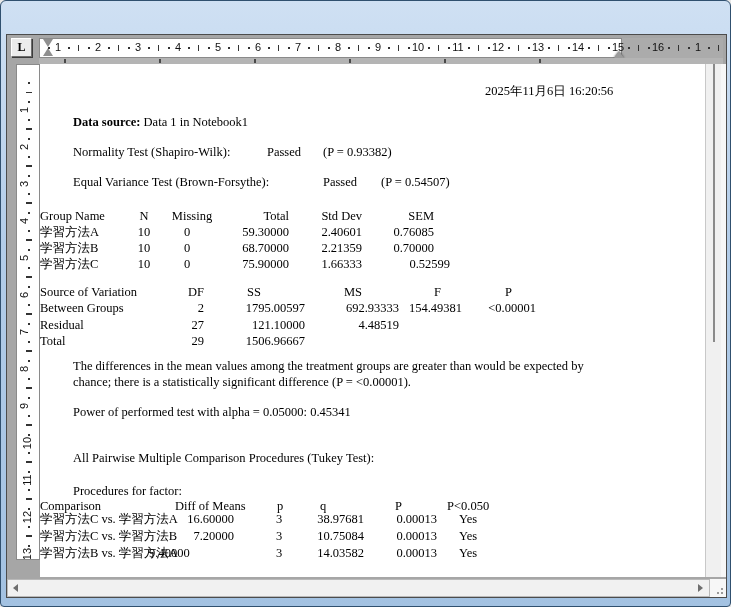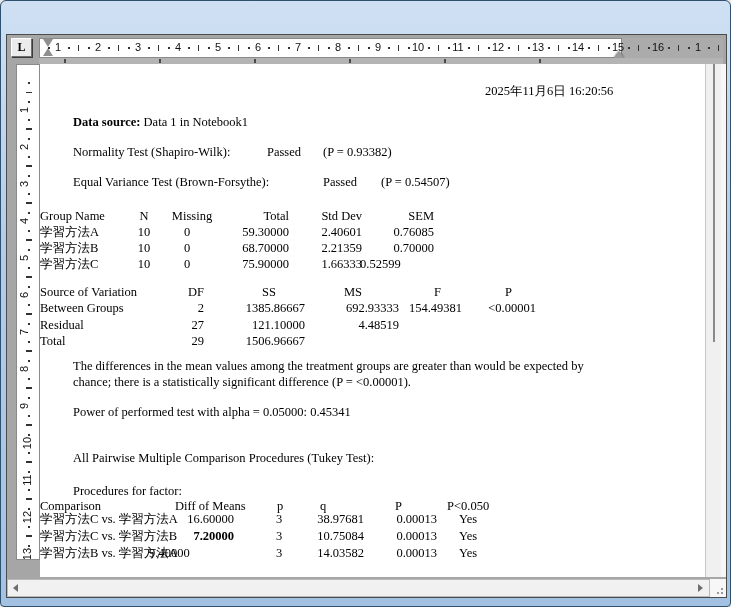--- a/index.html
+++ b/index.html
@@ -352,36 +352,36 @@
             <span class="cell" style="left: 169px; width: 80px; text-align: right;">68.70000</span>
             <span class="cell" style="left: 252px; width: 70px; text-align: right;">2.21359</span>
             <span class="cell" style="left: 324px; width: 70px; text-align: right;">0.70000</span>
           </div>
           <div class="line" style="left: 0px; top: 193px; width: 665px;">
             <span class="cell" style="left: 0px;">学習方法C</span>
             <span class="cell" style="left: 84px; width: 40px; text-align: center;">10</span>
             <span class="cell" style="left: 112px; width: 70px; text-align: center;">0</span>
             <span class="cell" style="left: 169px; width: 80px; text-align: right;">75.90000</span>
             <span class="cell" style="left: 252px; width: 70px; text-align: right;">1.66333</span>
-            <span class="cell" style="left: 320px; width: 70px; ">0.52599</span>
+            <span class="cell" style="left: 340px; width: 70px; text-align: right;">0.52599</span>
           </div>
         </div>
       <div id="anova-table">
           <div class="line" style="left: 0px; top: 221px; width: 665px;">
             <span class="cell b" style="left: 0px;">Source of Variation</span>
             <span class="cell b" style="left: 148px;">DF</span>
-            <span class="cell b" style="left: 222px;">SS</span>
+            <span class="cell b" style="left: 207px;">SS</span>
             <span class="cell b" style="left: 304px;">MS</span>
             <span class="cell b" style="left: 394px;">F</span>
             <span class="cell b" style="left: 465px;">P</span>
           </div>
           <div class="line" style="left: 0px; top: 237px; width: 665px;">
             <span class="cell" style="left: 0px;">Between Groups</span>
             <span class="cell" style="left: 119px; width: 45px; text-align: right;">2</span>
-            <span class="cell" style="left: 170px; width: 95px; text-align: right;">1385.86667</span>
+            <span class="cell" style="left: 170px; width: 95px; text-align: right;">1795.00597</span>
             <span class="cell" style="left: 264px; width: 95px; text-align: right;">692.93333</span>
             <span class="cell" style="left: 327px; width: 95px; text-align: right;">154.49381</span>
             <span class="cell" style="left: 401px; width: 95px; text-align: right;">&lt;0.00001</span>
           </div>
           <div class="line" style="left: 0px; top: 254px; width: 665px;">
             <span class="cell" style="left: 0px;">Residual</span>
             <span class="cell" style="left: 119px; width: 45px; text-align: right;">27</span>
             <span class="cell" style="left: 170px; width: 95px; text-align: right;">121.10000</span>
             <span class="cell" style="left: 264px; width: 95px; text-align: right;">4.48519</span>
           </div>
@@ -413,21 +413,21 @@
           <div class="line" style="left: 0px; top: 448px; width: 665px;">
             <span class="cell" style="left: 0px;">学習方法C vs. 学習方法A</span>
             <span class="cell" style="left: 109px; width: 85px; text-align: right;">16.60000</span>
             <span class="cell" style="left: 219px; width: 40px; text-align: center;">3</span>
             <span class="cell" style="left: 239px; width: 85px; text-align: right;">38.97681</span>
             <span class="cell" style="left: 312px; width: 85px; text-align: right;">0.00013</span>
             <span class="cell" style="left: 398px; width: 60px; text-align: center;">Yes</span>
           </div>
           <div class="line" style="left: 0px; top: 465px; width: 665px;">
             <span class="cell" style="left: 0px;">学習方法C vs. 学習方法B</span>
-            <span class="cell" style="left: 109px; width: 85px; text-align: right; font-weight: bold;">7.20000</span>
+            <span class="cell" style="left: 109px; width: 85px; text-align: right;">7.20000</span>
             <span class="cell" style="left: 219px; width: 40px; text-align: center;">3</span>
             <span class="cell" style="left: 239px; width: 85px; text-align: right;">10.75084</span>
             <span class="cell" style="left: 312px; width: 85px; text-align: right;">0.00013</span>
             <span class="cell" style="left: 398px; width: 60px; text-align: center;">Yes</span>
           </div>
           <div class="line" style="left: 0px; top: 482px; width: 665px;">
             <span class="cell" style="left: 0px;">学習方法B vs. 学習方法A</span>
             <span class="cell" style="left: 109px; width: 85px; text-align: left;">9.40000</span>
             <span class="cell" style="left: 219px; width: 40px; text-align: center;">3</span>
             <span class="cell" style="left: 239px; width: 85px; text-align: right;">14.03582</span>

